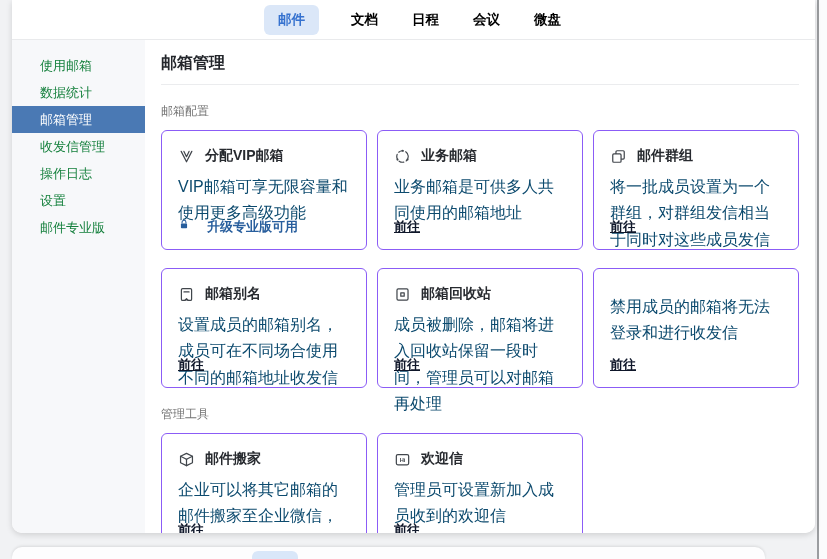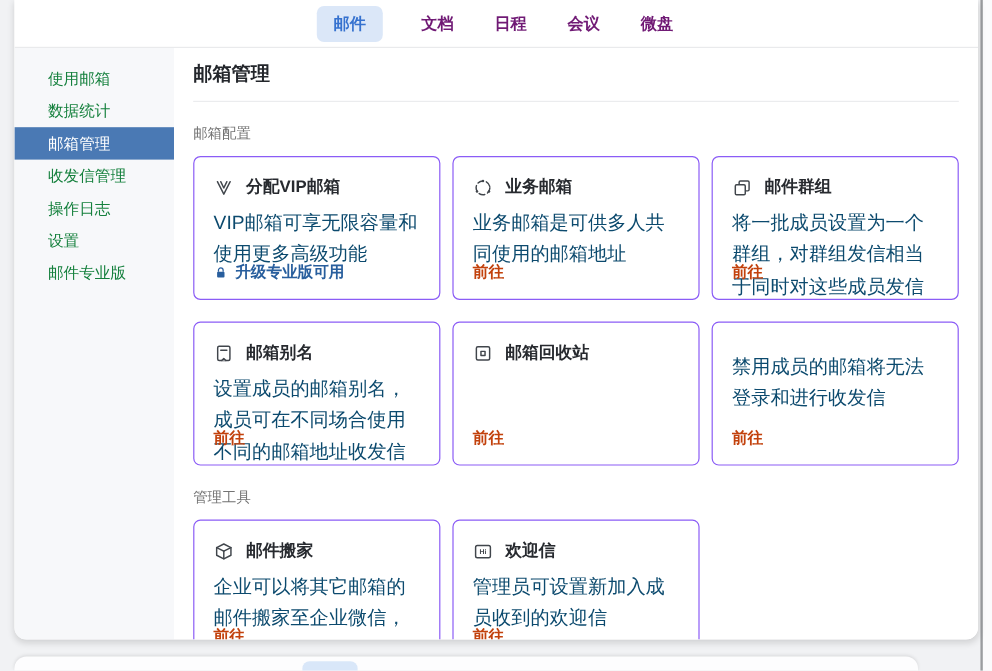--- a/index.html
+++ b/index.html
@@ -12,21 +12,21 @@
     background:#fbfbfc; border-left:2px solid #9b9da0; }
 
   
   .main-window { position:absolute; left:12px; top:0; width:803px; height:533px;
     background:#fff; border-radius:0 0 10px 10px;
     box-shadow:0 2px 6px rgba(0,0,0,.14); overflow:hidden; }
 
   .topnav { height:40px; background:#fff; border-bottom:1px solid #e9eaec;
     display:flex; align-items:center; justify-content:center; }
   .tabs { display:flex; align-items:center; gap:30px;font-weight:bold; }
-  .tab { font-size:13.5px; color:#701a75; padding:6px 2px; cursor:pointer; }
+  .tab { font-size:13.5px; color:#000000; padding:6px 2px; cursor:pointer; }
   .tab.active { background:#dbe7f8; color:#3672cf; padding:6px 14px; border-radius:6px; }
 
   .win-body { display:flex; height:calc(100% - 40px); }
 
   .sidebar { width:133px; background:#f7f8fa; padding-top:12px; flex:none; }
   .side-item { height:27px; line-height:27px; padding-left:28px;
     font-size:13px; color:#15803d; cursor:pointer; white-space:nowrap; }
   .side-item.active { background:#4a79b4; color:#fff; }
 
   .content { flex:1; background:#fff; padding:0 16px; position:relative; overflow:hidden; }
@@ -38,22 +38,22 @@
 
   .card { border:1px solid #8b5cf6; border-radius:6px; background:#fff;
     height:120px; padding:16px; position:relative; }
   .card-head { display:flex; align-items:center; gap:10px; }
   .card-icon { width:17px; height:17px; flex:none; display:inline-flex; color:#41464c; }
   .card-icon svg { width:17px; height:17px; stroke:#41464c; stroke-width:1.15;
     fill:none; stroke-linecap:round; stroke-linejoin:round; }
   .card-title { font-size:14px; font-weight:700; color:#272a2f; }
   .card-desc { margin-top:9px; font-size:16px; color:#0c4a6e; line-height:1.65; }
   .card-footer { position:absolute; left:16px; bottom:13px; font-size:13px;
-    font-weight:700; cursor:pointer; display:flex; align-items:center; gap:6px; }
-  .card-footer.link { color:#c2410c; }
+    font-weight:700; cursor:pointer; display:flex; gap:17px; }
+  .card-footer.link { color:#0f172a;text-decoration:underline; }
   .card-footer.upgrade { color:#285e9d; }
   .lock { width:12px; height:12px; display:inline-flex; }
   .lock svg { width:12px; height:12px; }
 
   
   .bottom-window { position:absolute; left:12px; top:547px; width:753px; height:12px;
     background:#fdfdfe; border-radius:10px 10px 0 0;
     box-shadow:0 -1px 3px rgba(0,0,0,.10); }
   .bottom-pill { position:absolute; left:240px; top:4px; width:46px; height:8px;
     background:#d9e7f9; border-radius:6px 6px 0 0; }
@@ -161,20 +161,21 @@
             <div class="card">
               <div class="card-head">
                 <span class="card-icon">
                   <svg viewBox="0 0 16 16">
                     <rect x="2.8" y="2.8" width="10.4" height="10.4" rx="1.2"></rect>
                     <rect x="6.4" y="6.4" width="3.2" height="3.2"></rect>
                   </svg>
                 </span>
                 <span class="card-title">邮箱回收站</span>
               </div>
+              <div class="card-desc">成员被删除，邮箱将进入回收站保留一段时间，管理员可以对邮箱再处理</div>
               <div class="card-footer link">
                 <span>前往</span>
               </div>
             </div>
             <div class="card">
               <div class="card-desc">禁用成员的邮箱将无法登录和进行收发信</div>
               <div class="card-footer link">
                 <span>前往</span>
               </div>
             </div>

